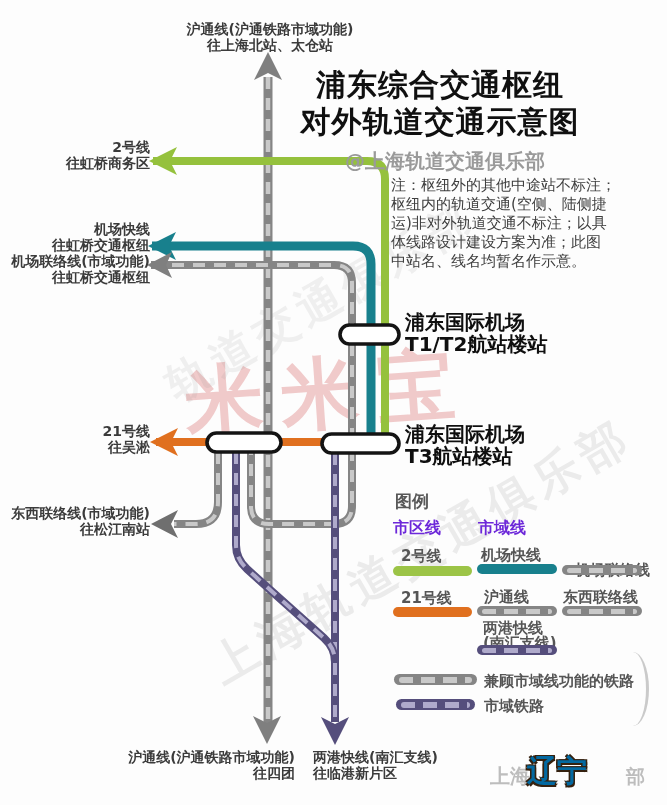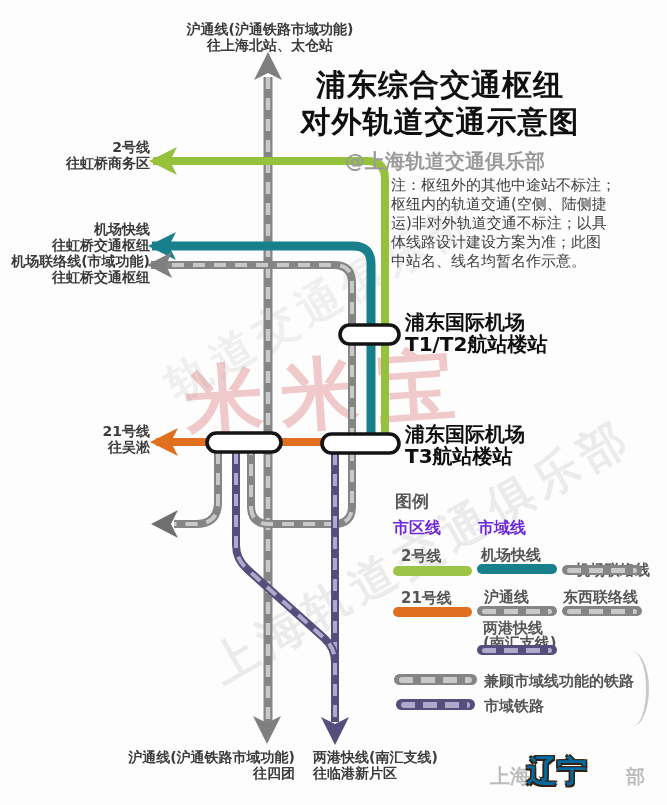--- a/index.html
+++ b/index.html
@@ -140,20 +140,24 @@
     <div>往虹桥交通枢纽</div>
   </div>
   <div class="lbl r" style="left:0;top:253px;width:150px;">
     <div>机场联络线(市域功能)</div>
     <div>往虹桥交通枢纽</div>
   </div>
   <div class="lbl r" style="left:0;top:423px;width:150px;">
     <div>21号线</div>
     <div>往吴淞</div>
   </div>
+  <div class="lbl r" style="left:0;top:505px;width:150px;">
+    <div>东西联络线(市域功能)</div>
+    <div>往松江南站</div>
+  </div>
   <div class="lbl r" style="left:45px;top:749px;width:250px;">
     <div>沪通线(沪通铁路市域功能)</div>
     <div>往四团</div>
   </div>
   <div class="lbl" style="left:313px;top:749px;width:130px;">
     <div>两港快线(南汇支线)</div>
     <div>往临港新片区</div>
   </div>
 
   <div class="station st-air" style="left:405px;top:311px;">

